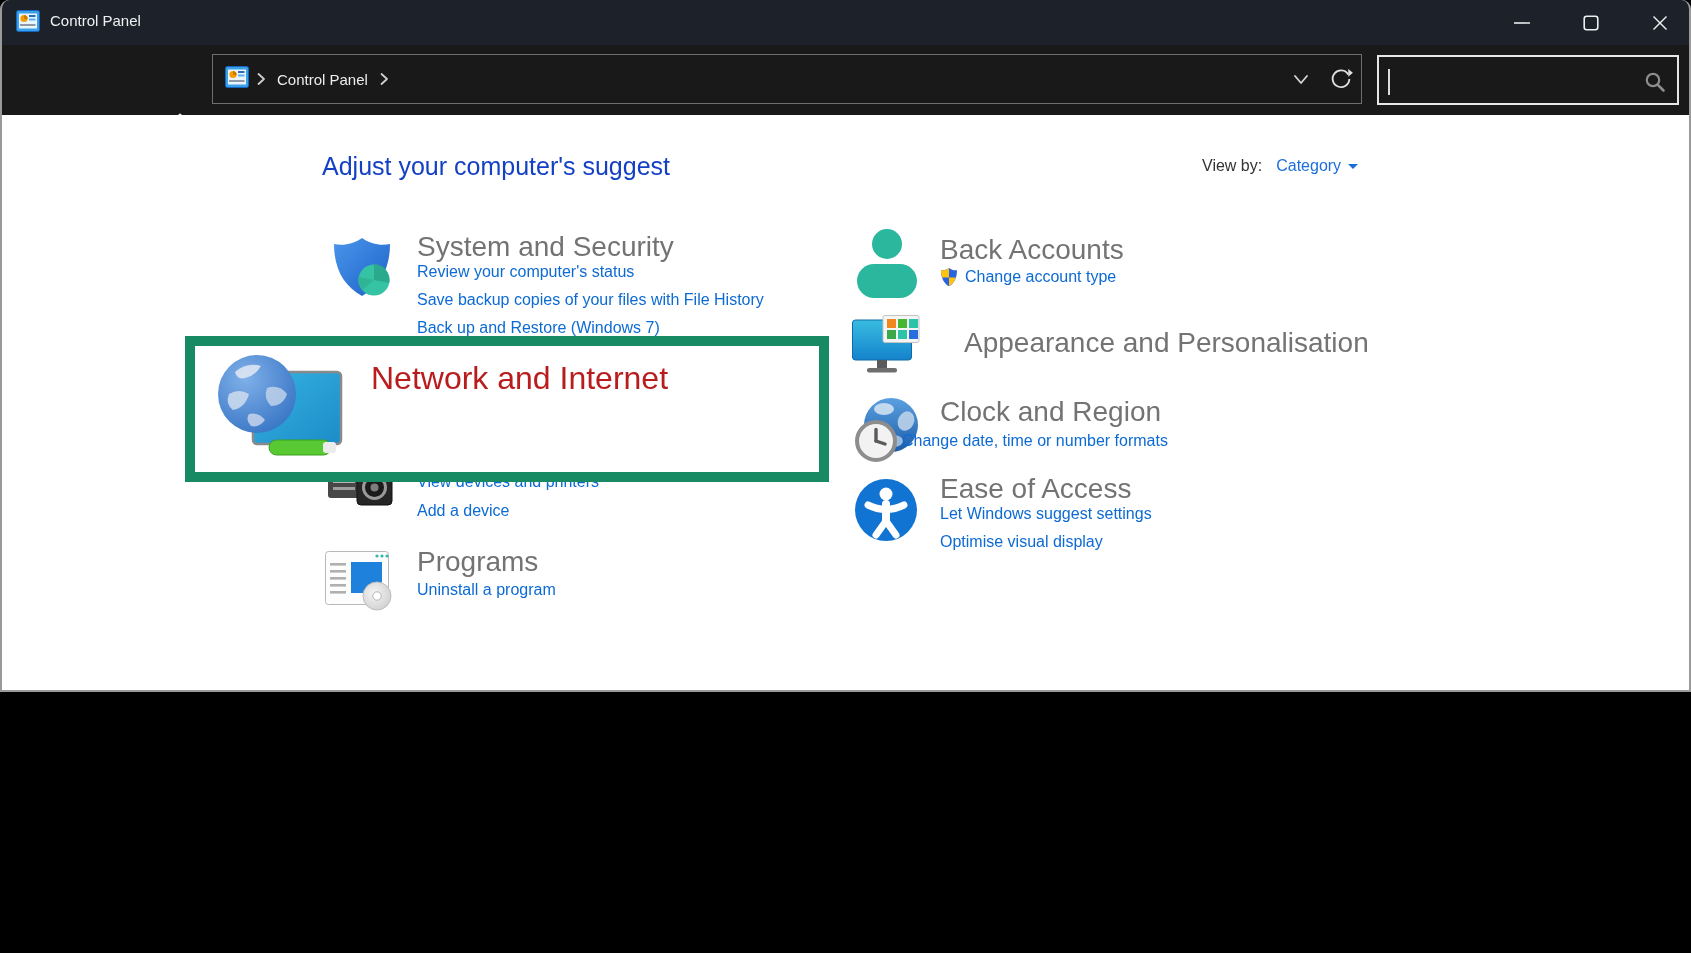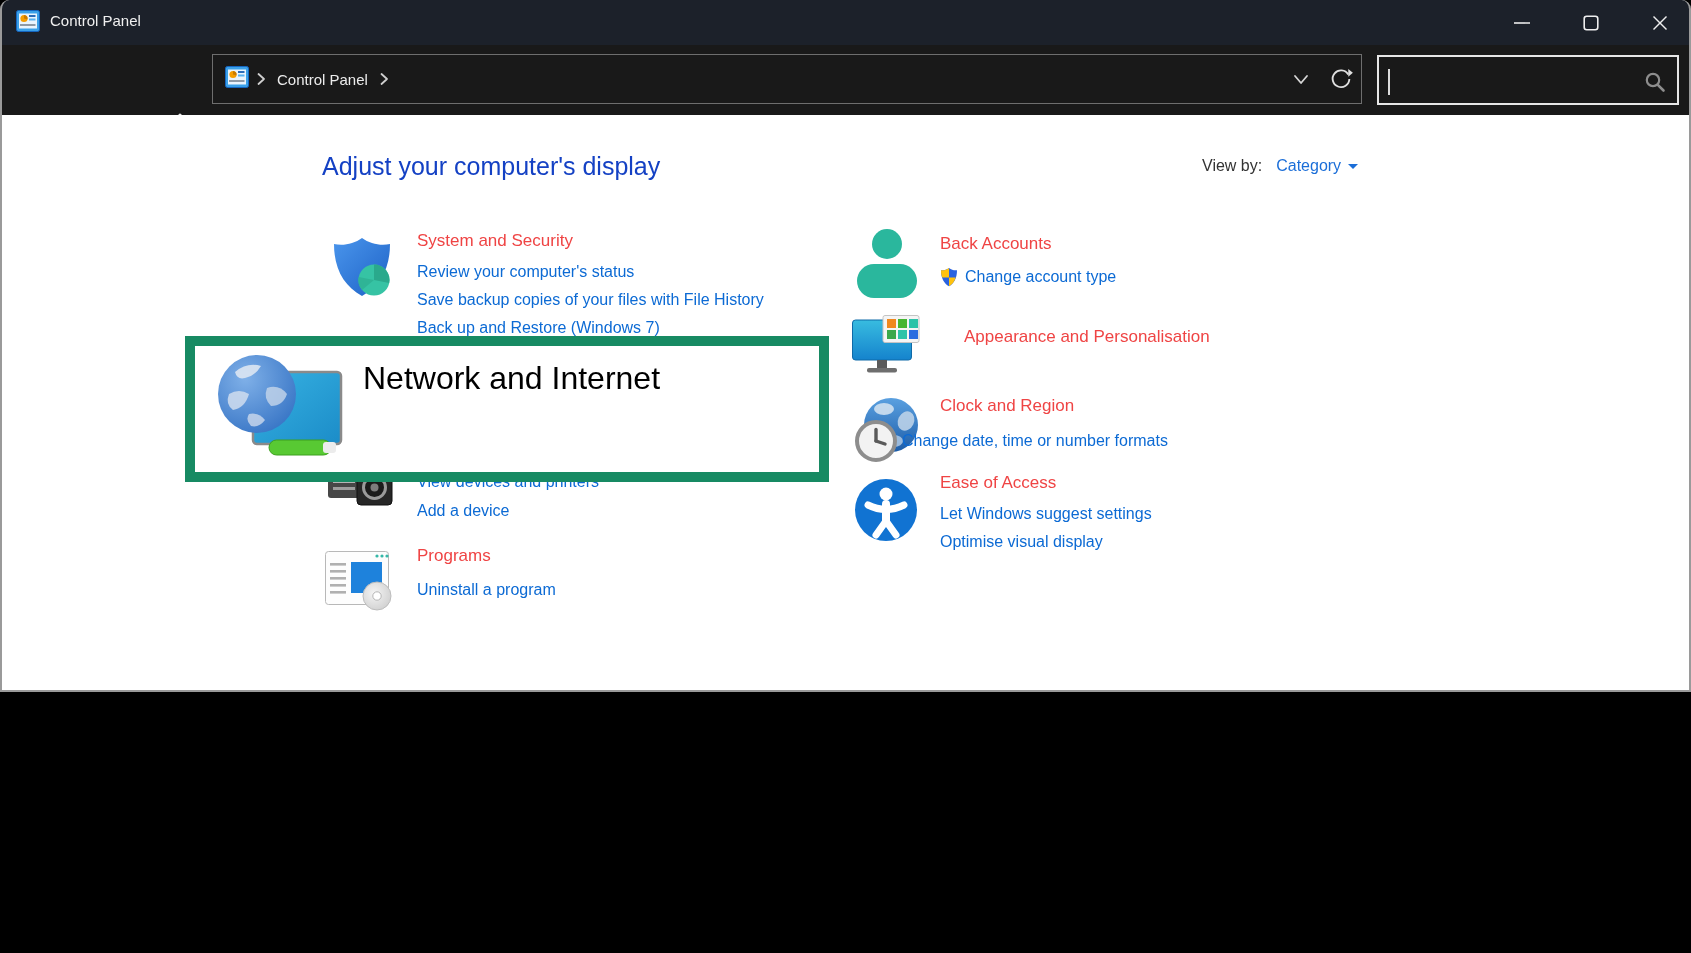--- a/index.html
+++ b/index.html
@@ -35,26 +35,26 @@
   .search-glass { position:absolute; right:10px; top:13px; }
   
   .content { position:absolute; left:0; top:115px; width:100%; height:838px; background:#ffffff; }
   .abs { position:absolute; white-space:nowrap; }
   .page-heading { color:#1441c4; font-size:25px; }
   .viewby-row { display:flex; align-items:center; }
   .viewby-label { color:#333333; font-size:16px; }
   .viewby-value { color:#1b6ed8; font-size:16px; margin-left:14px; cursor:pointer; }
   .viewby-caret { width:0; height:0; border-left:5px solid transparent; border-right:5px solid transparent;
                   border-top:5px solid #1b6ed8; margin-left:7px; cursor:pointer; }
-  .cat-title { color:#ef4444; font-size:17px; cursor:pointer; }
+  .cat-title { color:#737373; font-size:28px; cursor:pointer; }
   .cp-link { color:#0c6ad4; font-size:16px; cursor:pointer; }
   
   .hl-box { position:absolute; left:183px; top:336px; width:644px; height:146px;
             border:10px solid #178a63; background:#ffffff; z-index:5; }
-  .hl-title { position:absolute; left:168px; top:14px; font-size:32px; color:#000000; white-space:nowrap; cursor:pointer; }
+  .hl-title { position:absolute; left:176px; top:14px; font-size:32px; color:#b91c1c; white-space:nowrap; cursor:pointer; }
   .hl-link  { position:absolute; left:174px; top:72px; font-size:26px; color:#0c6ad4; white-space:nowrap; cursor:pointer; }
   .hl-icon  { position:absolute; left:20px; top:8px; }
 </style>
 </head>
 <body>
 
 <div class="window">
 
   <div class="titlebar">
     <span class="tb-icon">
@@ -154,21 +154,21 @@
         <svg width="24" height="24" viewBox="0 0 24 24">
           <circle cx="10" cy="10" r="6.2" fill="none" stroke="#8d8d8d" stroke-width="2.2"></circle>
           <line x1="14.8" y1="14.8" x2="20.5" y2="20.5" stroke="#8d8d8d" stroke-width="2.6" stroke-linecap="round"></line>
         </svg>
       </span>
     </div>
   </div>
 
   <div class="content">
 
-    <div class="abs page-heading" style="left:320px; top:37px;">Adjust your computer's display</div>
+    <div class="abs page-heading" style="left:320px; top:37px;">Adjust your computer's suggest</div>
 
     <div class="abs viewby-row" style="left:1200px; top:42px;">
       <span class="viewby-label">View by:</span>
       <span class="viewby-value">Category</span>
       <span class="viewby-caret"></span>
     </div>
 
     <span class="abs" style="left:327px; top:121px;">
       <svg width="66" height="64" viewBox="0 0 66 64">
         <defs>

